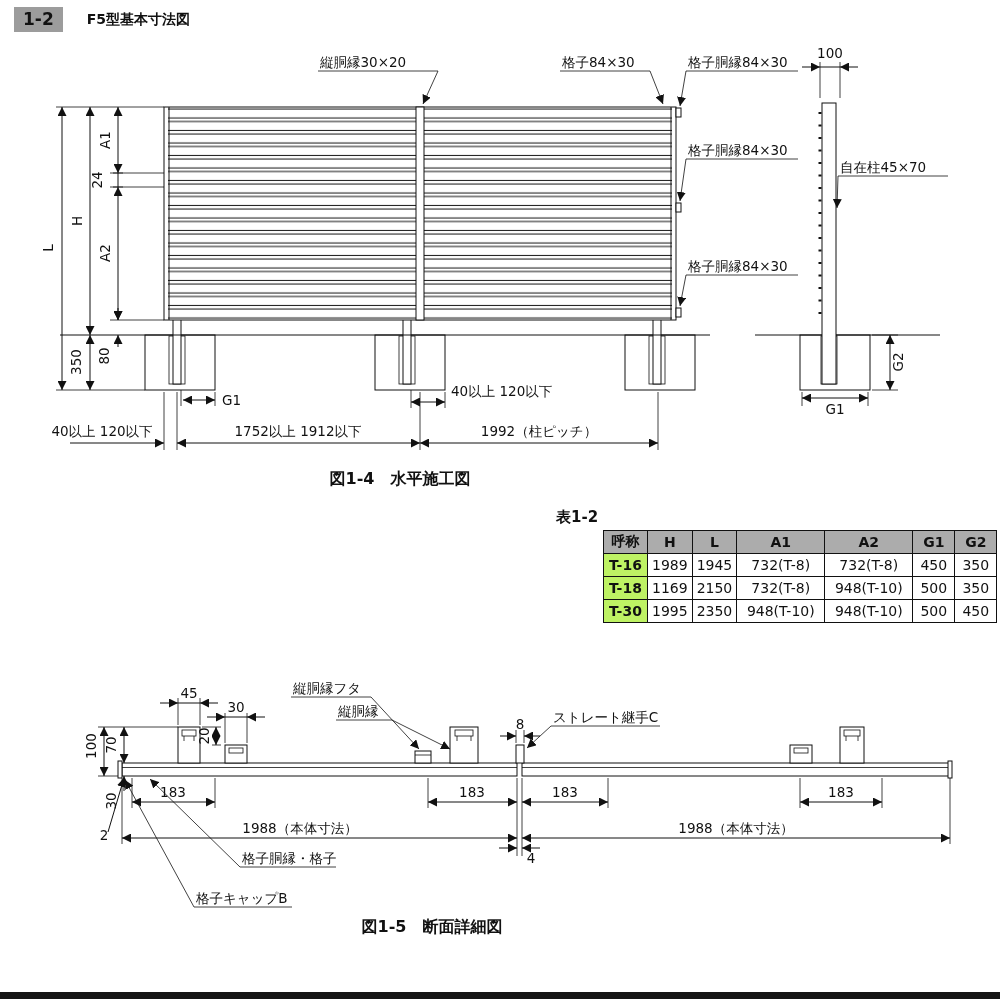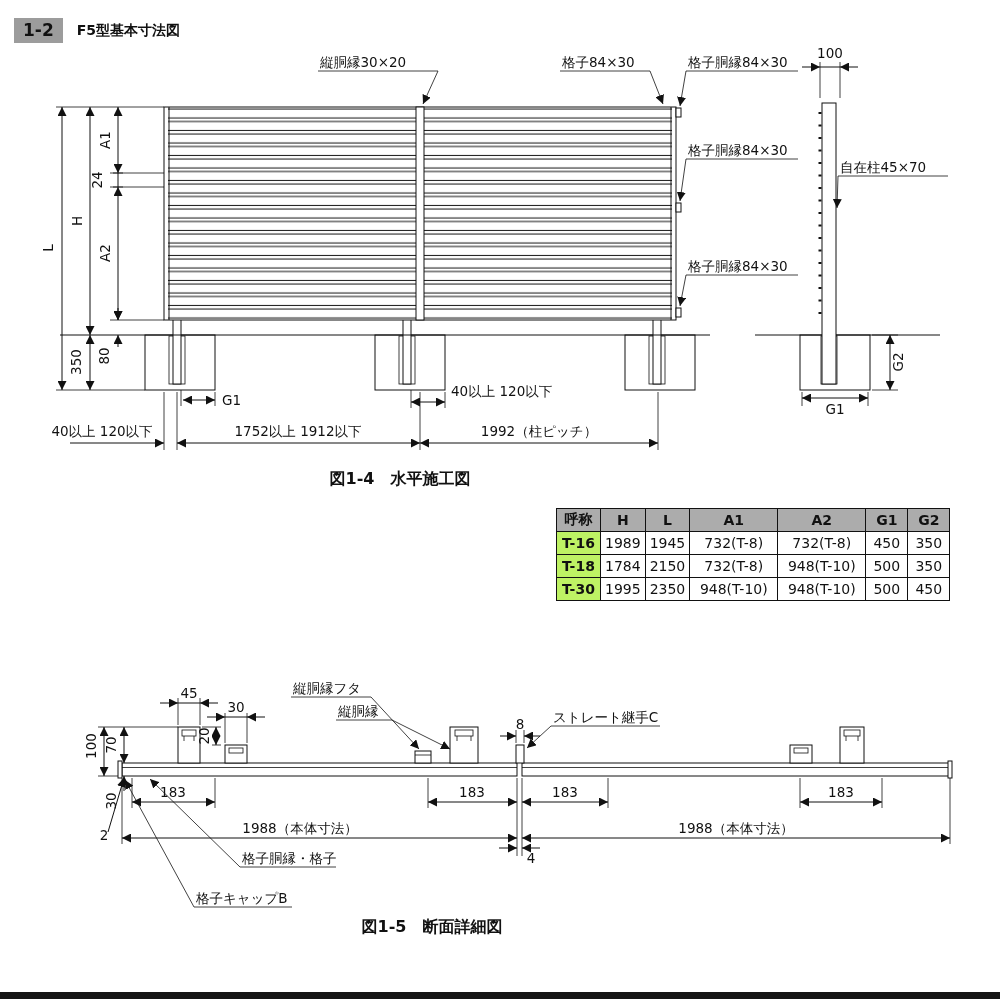--- a/index.html
+++ b/index.html
@@ -1,34 +1,34 @@
 <!DOCTYPE html>
 <html><head>
 <meta charset="utf-8">
 <style>
   html,body{margin:0;padding:0;background:#fff;}
   #page{position:relative;width:1000px;height:999px;background:#fff;overflow:hidden;
         font-family:"DejaVu Sans","Liberation Sans",sans-serif;color:#111;}
   
-  #hdr{position:absolute;left:14px;top:18px;display:flex;align-items:center;gap:14px;}
+  #hdr{position:absolute;left:14px;top:7px;display:flex;align-items:center;gap:24px;}
   .badge{background:#9c9c9c;color:#111;font-weight:bold;font-size:17px;line-height:1;
          padding:4px 9px;}
   #hdr h1{font-size:14px;font-weight:bold;margin:0;}
   
   svg{position:absolute;left:0;}
   svg text{fill:#111;font-family:"DejaVu Sans","Liberation Sans",sans-serif;}
   .t{font-size:13.5px;}
   .cap{font-size:16px;font-weight:bold;}
   .ln{stroke:#111;stroke-width:1;fill:none;}
   .thin{stroke:#111;stroke-width:0.8;fill:none;}
   .wht{fill:#fff;stroke:#111;stroke-width:1;}
   
   #tblwrap{position:absolute;left:556px;top:508px;}
   .tbl-title{font-size:15px;font-weight:bold;margin-bottom:3px;}
-  table{border-collapse:collapse;font-size:14px;}
+  table{border-collapse:collapse;font-size:14px;margin-left:47px;}
   th,td{border:1px solid #111;text-align:center;padding:1px 4px;height:20px;}
   th{background:#acacac;font-weight:bold;}
   td.rh{background:#bef264;font-weight:bold;}
   .c-n{width:44px}.c-h{width:44px}.c-l{width:44px}.c-a{width:88px}.c-g{width:42px}
   
   #botbar{position:absolute;left:0;right:0;bottom:0;height:7px;background:#151515;}
 </style>
 </head>
 <body>
 
@@ -168,20 +168,21 @@
     <text class="t" x="222" y="365">G1</text>
     <text class="t" x="451" y="356">40以上 120以下</text>
     <text class="t" x="102" y="396" text-anchor="middle">40以上 120以下</text>
     <text class="t" x="298" y="396" text-anchor="middle">1752以上 1912以下</text>
     <text class="t" x="539" y="396" text-anchor="middle">1992（柱ピッチ）</text>
     <text class="t" x="835" y="374" text-anchor="middle">G1</text>
     <text class="cap" x="400" y="444" text-anchor="middle">図1-4　水平施工図</text>
   </svg>
 
   <div id="tblwrap">
+    <div class="tbl-title">表1-2</div>
     <table>
       <colgroup>
         <col class="c-n">
           <col class="c-h">
           <col class="c-l">
           <col class="c-a">
           <col class="c-a">
           <col class="c-g">
           <col class="c-g">
       </colgroup>
@@ -199,21 +200,21 @@
         <td class="rh">T-16</td>
         <td>1989</td>
         <td>1945</td>
         <td>732(T-8)</td>
         <td>732(T-8)</td>
         <td>450</td>
         <td>350</td>
       </tr>
       <tr>
         <td class="rh">T-18</td>
-        <td>1784</td>
+        <td>1169</td>
         <td>2150</td>
         <td>732(T-8)</td>
         <td>948(T-10)</td>
         <td>500</td>
         <td>350</td>
       </tr>
       <tr>
         <td class="rh">T-30</td>
         <td>1995</td>
         <td>2350</td>

